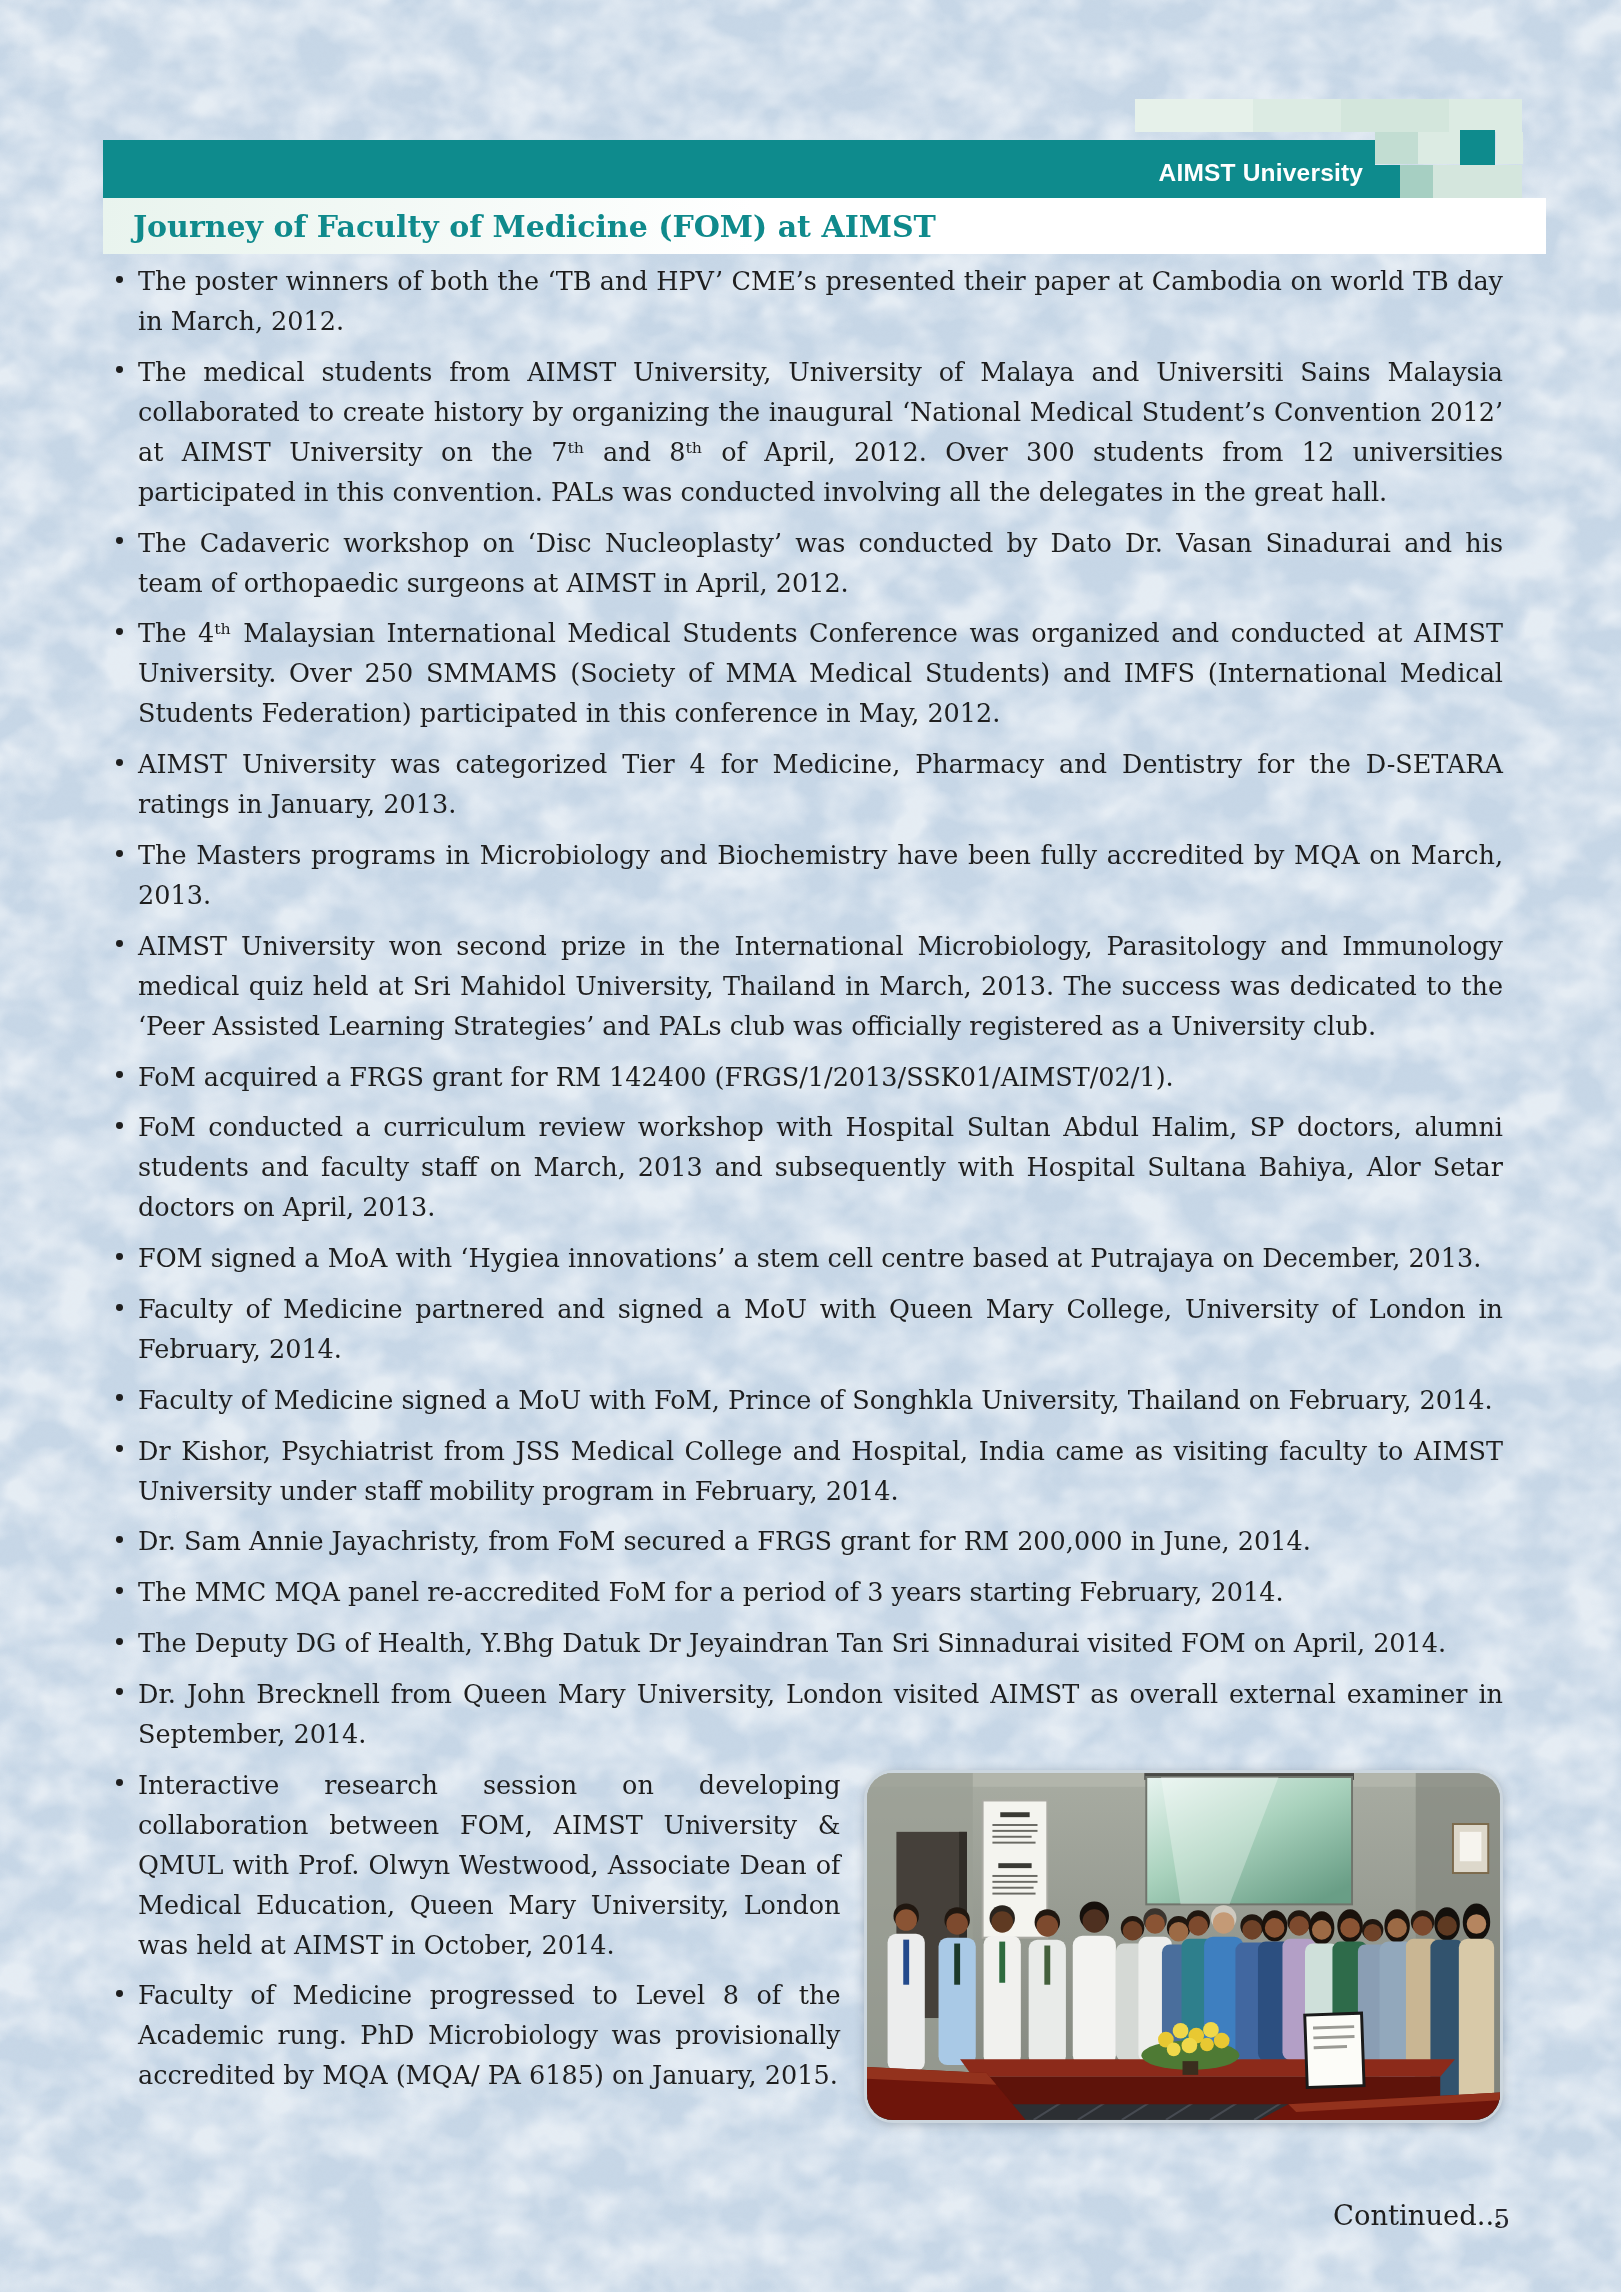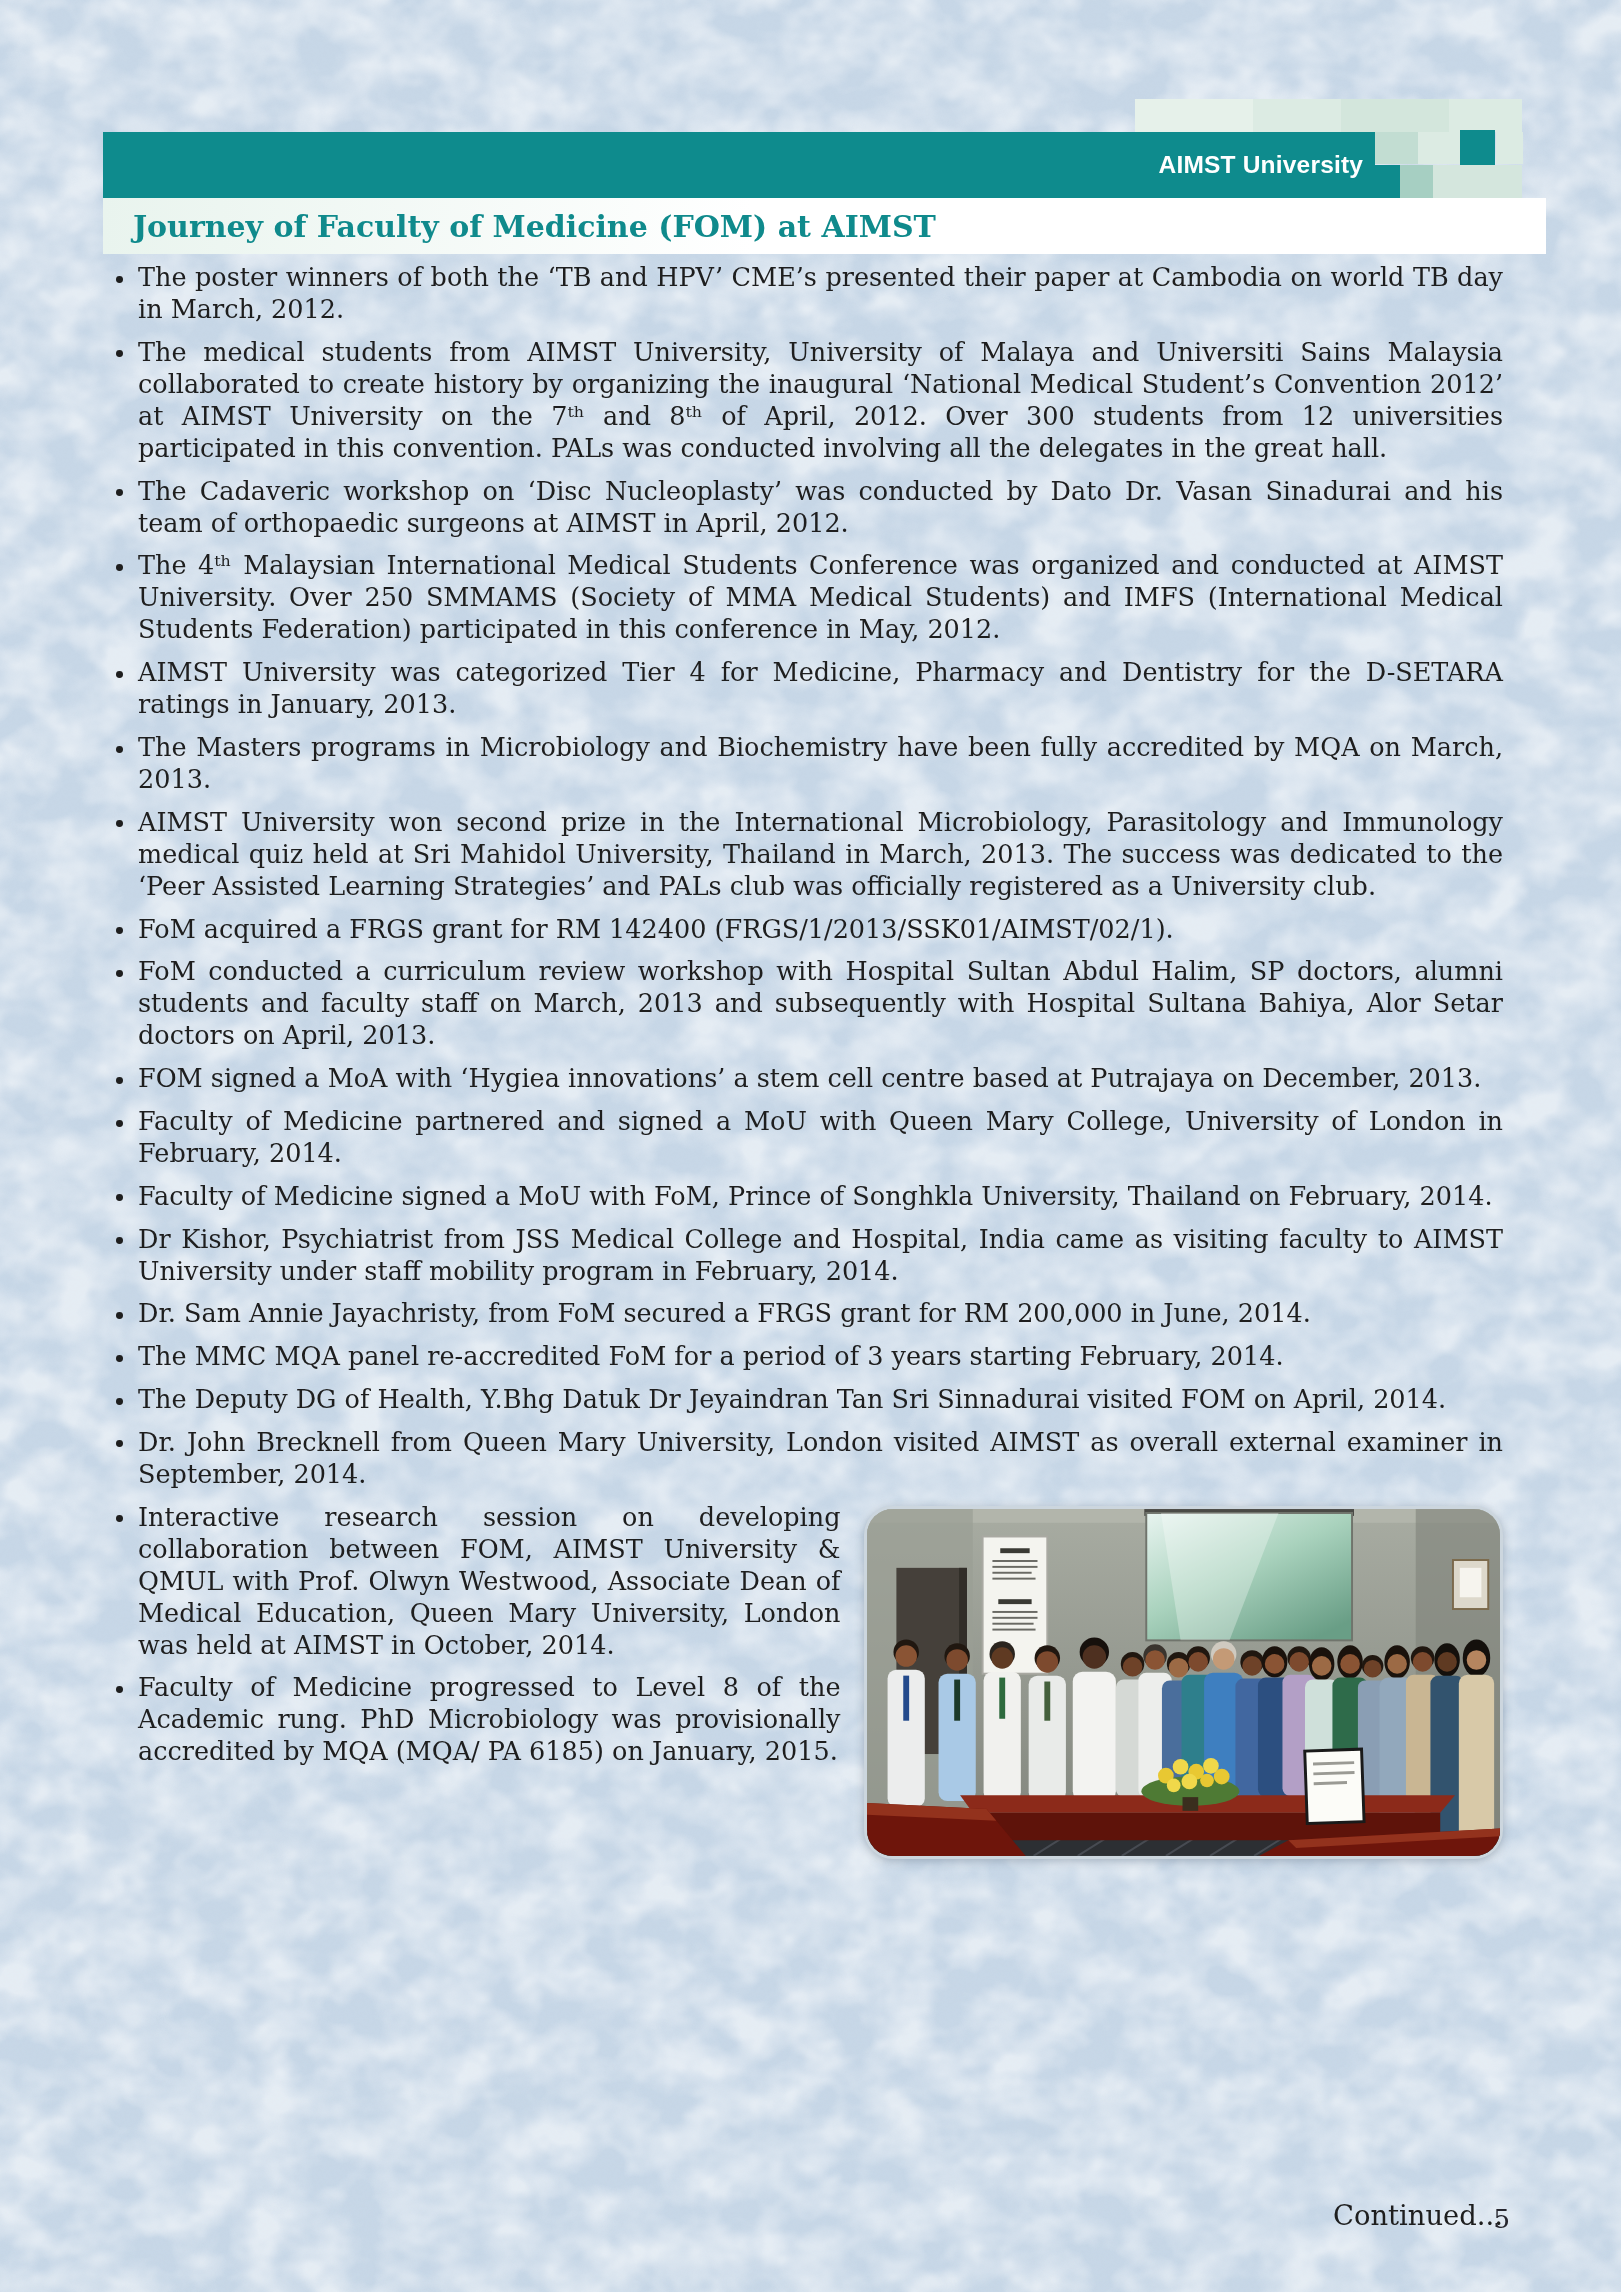--- a/index.html
+++ b/index.html
@@ -9,21 +9,21 @@
     font-family:"DejaVu Serif", serif;
   }
   .texture{position:absolute;left:0;top:0;z-index:0;}
   .layer{position:absolute;z-index:1;}
 
   
   .strip-top{left:1135px;top:99px;width:387px;height:33px;background:#dcebe3;}
   .strip-seg1{position:absolute;left:0;top:0;width:118px;height:33px;background:#e6f1ea;}
   .strip-seg2{position:absolute;left:206px;top:0;width:108px;height:33px;background:#d3e6dc;}
   .teal-bar{
-    left:103px;top:132px;width:1272px;height:66px;background:#0e8b8d;
+    left:103px;top:140px;width:1272px;height:66px;background:#0e8b8d;
     display:flex;align-items:center;justify-content:flex-end;
     padding-right:11.8px;box-sizing:border-box;
   }
   .brand{
     color:#ffffff;font-family:"Liberation Sans", sans-serif;
     font-weight:bold;font-size:24.5px;letter-spacing:0.2px;
   }
   .sq{position:absolute;}
   .sq-a{left:1375px;top:132px;width:43px;height:32px;background:#c2ddd2;}
   .sq-b{left:1418px;top:132px;width:42px;height:32px;background:#dcebe3;}
@@ -38,21 +38,21 @@
     background:linear-gradient(90deg,#e9f4ee 0%,#ffffff 45%,#ffffff 100%);
     display:flex;align-items:center;padding-left:24px;
   }
   .page-title{
     color:#0f8a8c;font-weight:bold;font-size:30px;padding-left:5.9px;
   }
 
   
   .content{
     left:103px;top:261px;width:1400px;color:#1e1e1e;
-    font-size:25.5px;line-height:32px;text-align:justify;
+    font-size:25.5px;line-height:40px;text-align:justify;
   }
   ul.bullets{list-style:none;margin:0;padding:0;}
   ul.bullets li{position:relative;padding-left:35px;margin:0 0 10.8px 0;}
   ul.bullets li::before{
     content:"";position:absolute;left:12.7px;top:14.7px;width:6.9px;height:6.9px;
     border-radius:50%;background:#1e1e1e;
   }
 
   .photo-frame{
     float:right;width:633px;height:347px;margin:5.9px 0 9.8px 23.5px;

